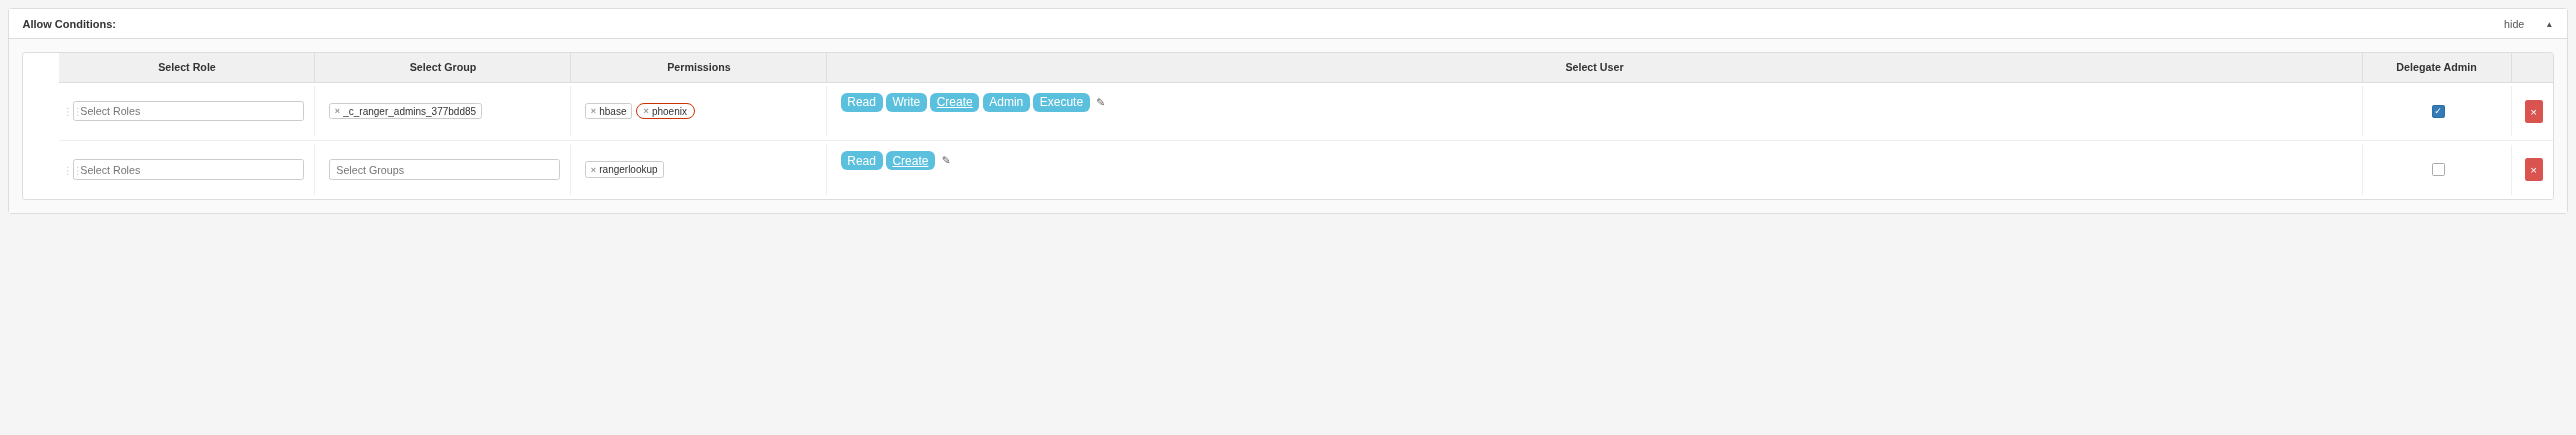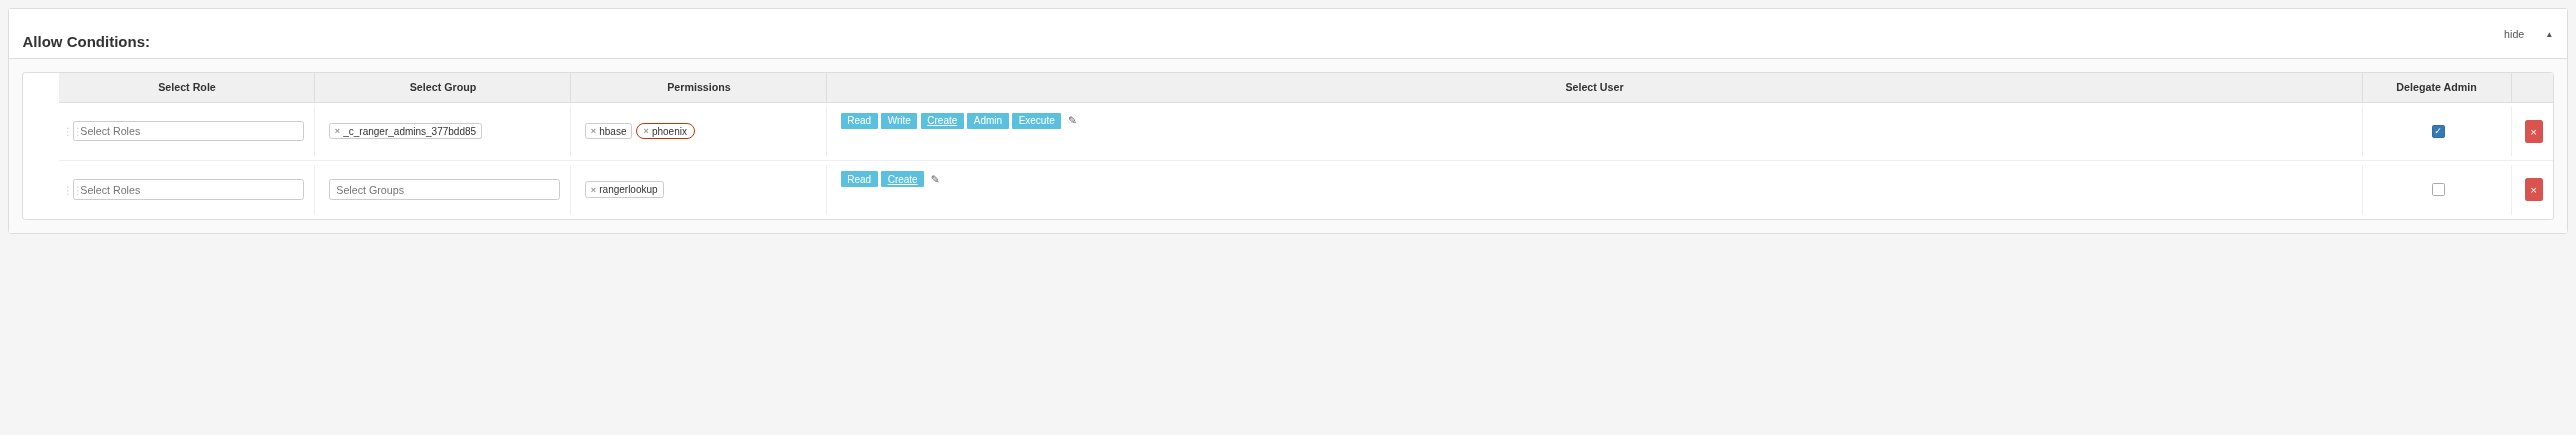--- a/index.html
+++ b/index.html
@@ -18,22 +18,21 @@
     .section-header {
       display: flex;
       justify-content: space-between;
       align-items: center;
       padding: 8.3px 13.2px;
       border-bottom: 0.8px solid #ddd;
       background: #fff;
     }
     .section-title {
       font-weight: bold;
-      font-size: 15px;
-      margin-top: 15px;
+      font-size: 11px;
     }
     .hide-btn {
       color: #555;
       cursor: pointer;
       font-size: 10.7px;
       display: flex;
       align-items: center;
       gap: 21px;
     }
     .hide-btn .chevron {
@@ -110,22 +109,22 @@
       font-weight: bold;
     }
     .tag-highlighted {
       border: 1.7px solid #cc3300;
       border-radius: 16.5px;
       padding: 1.7px 6.6px;
     }
     .perm-btn {
       display: inline-block;
       padding: 2.5px 6.6px;
-      border-radius: 1px;
-      font-size: 10px;
+      border-radius: 6px;
+      font-size: 12px;
       color: #fff;
       cursor: pointer;
       border: none;
     }
     .perm-read { background: #5bc0de; }
     .perm-write { background: #5bc0de; }
     .perm-create { background: #5bc0de; text-decoration: underline; }
     .perm-admin { background: #5bc0de; }
     .perm-execute { background: #5bc0de; }
     .edit-icon {

